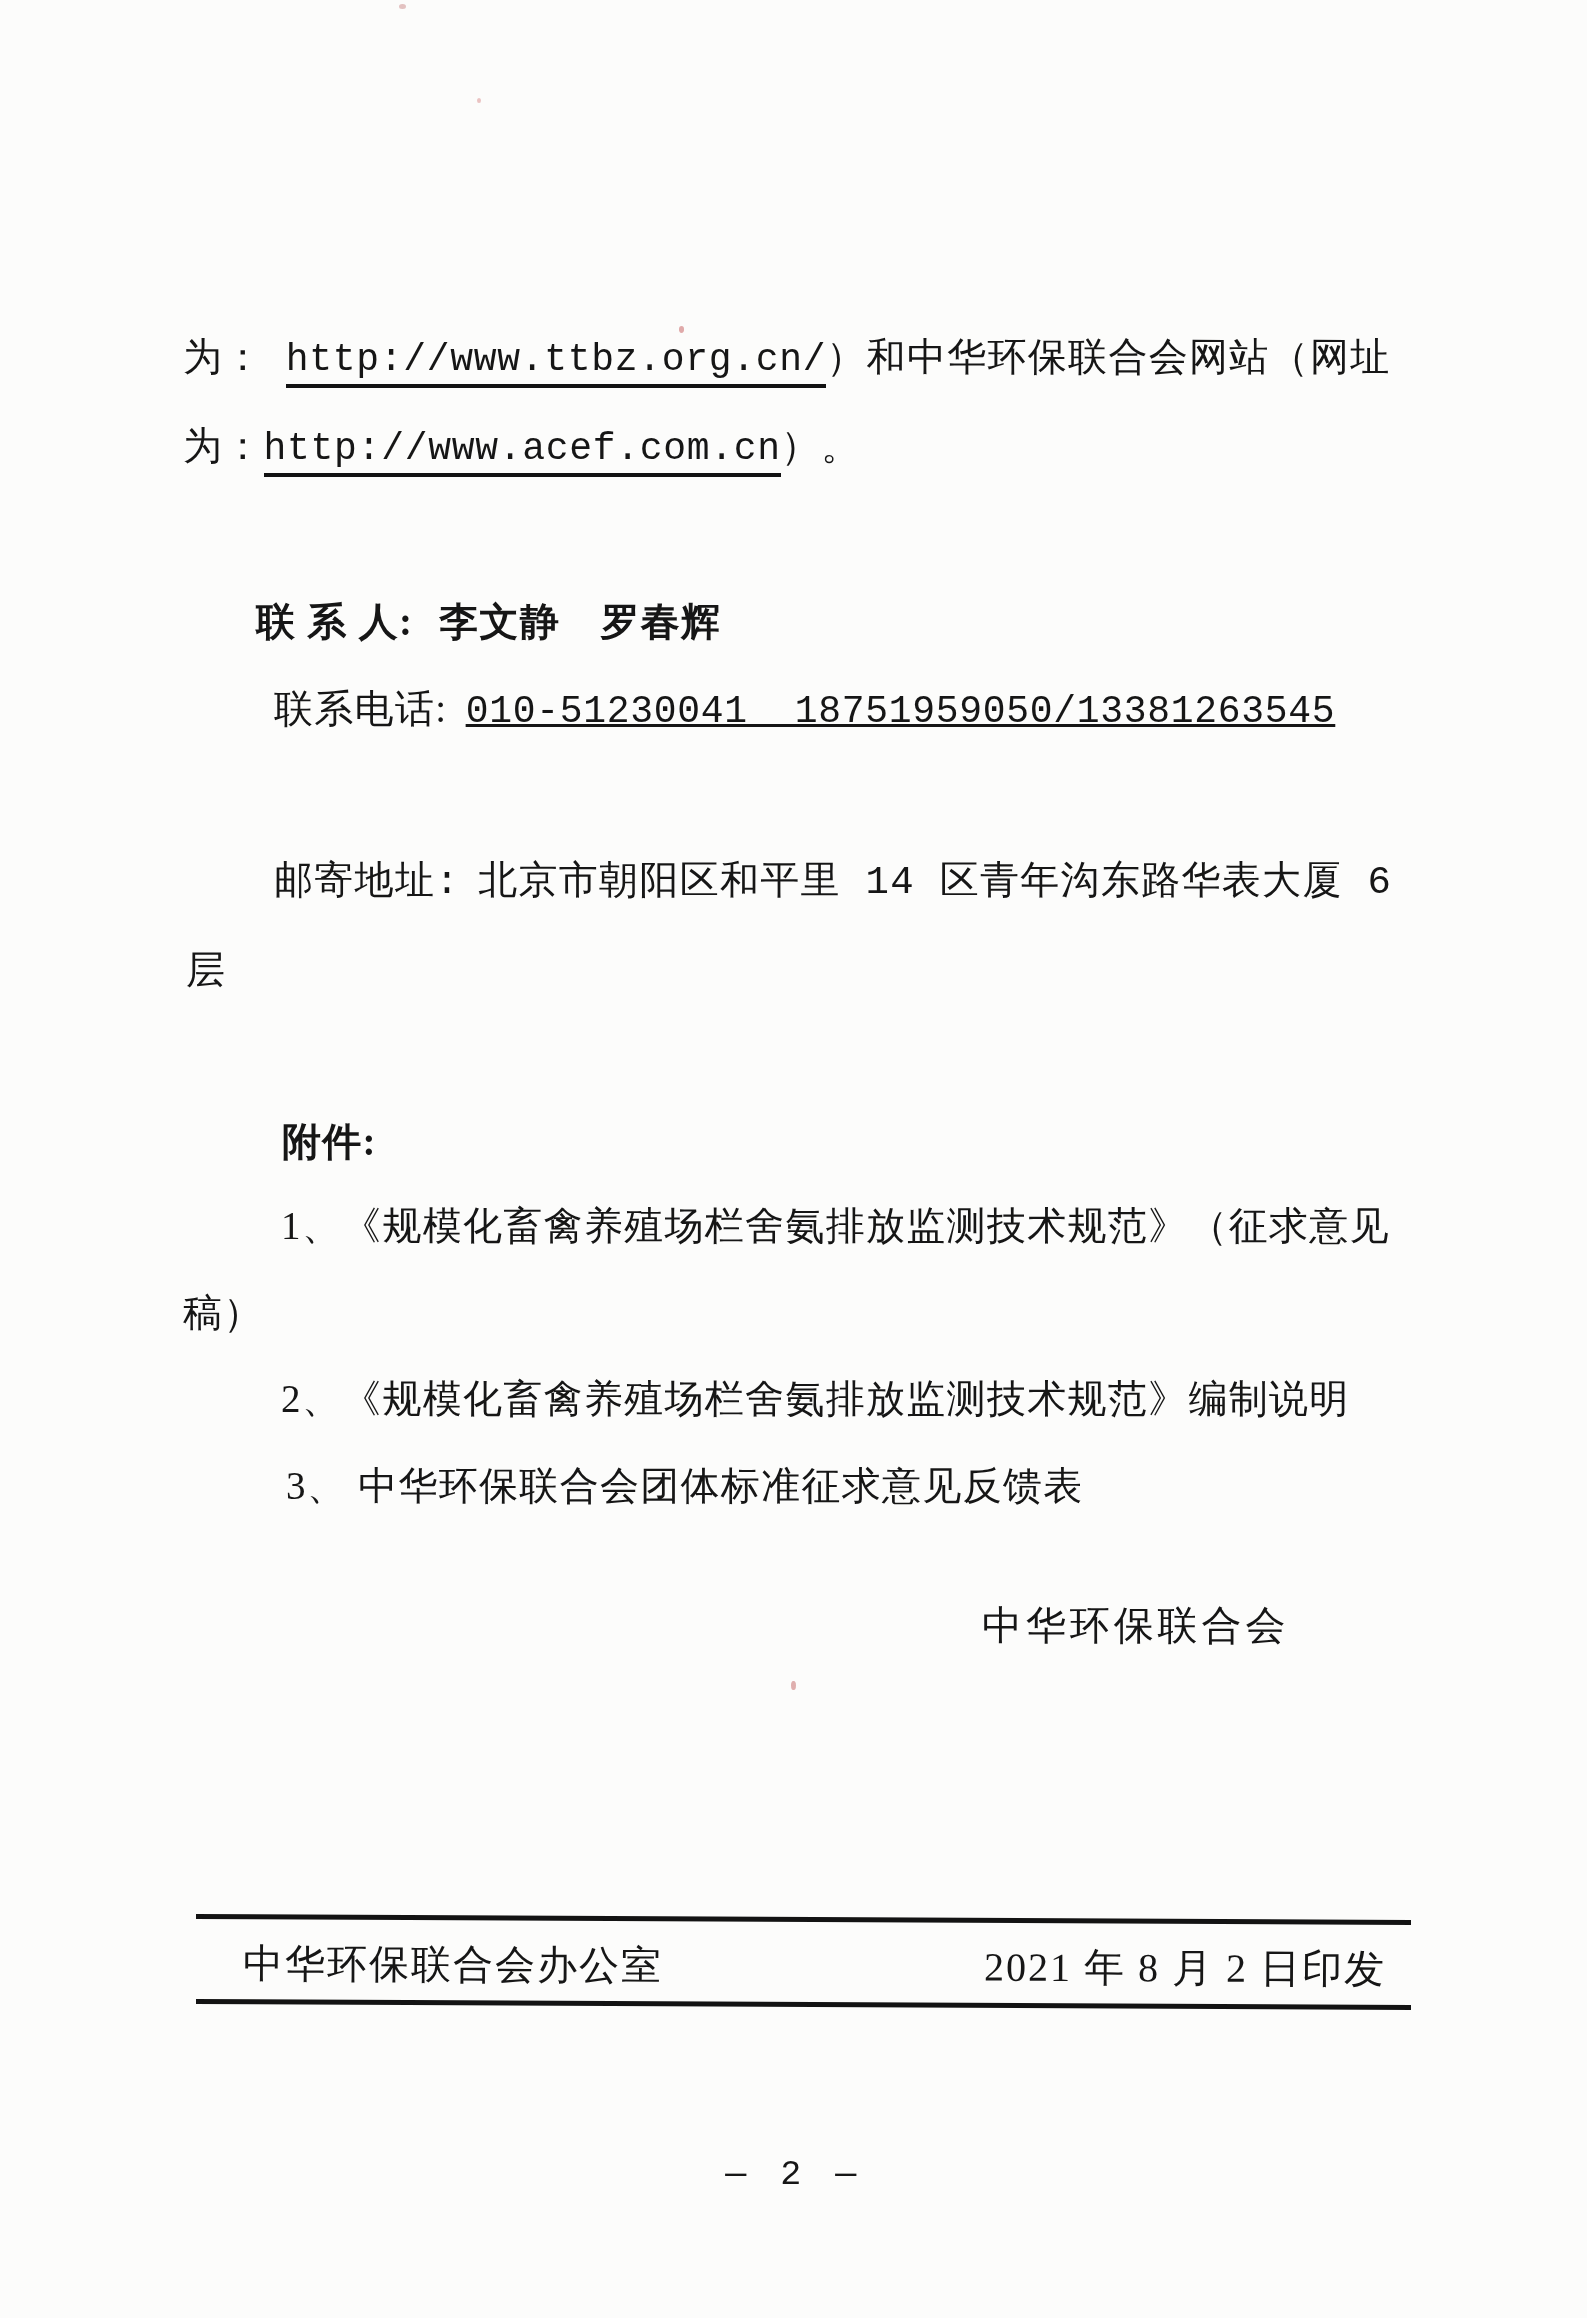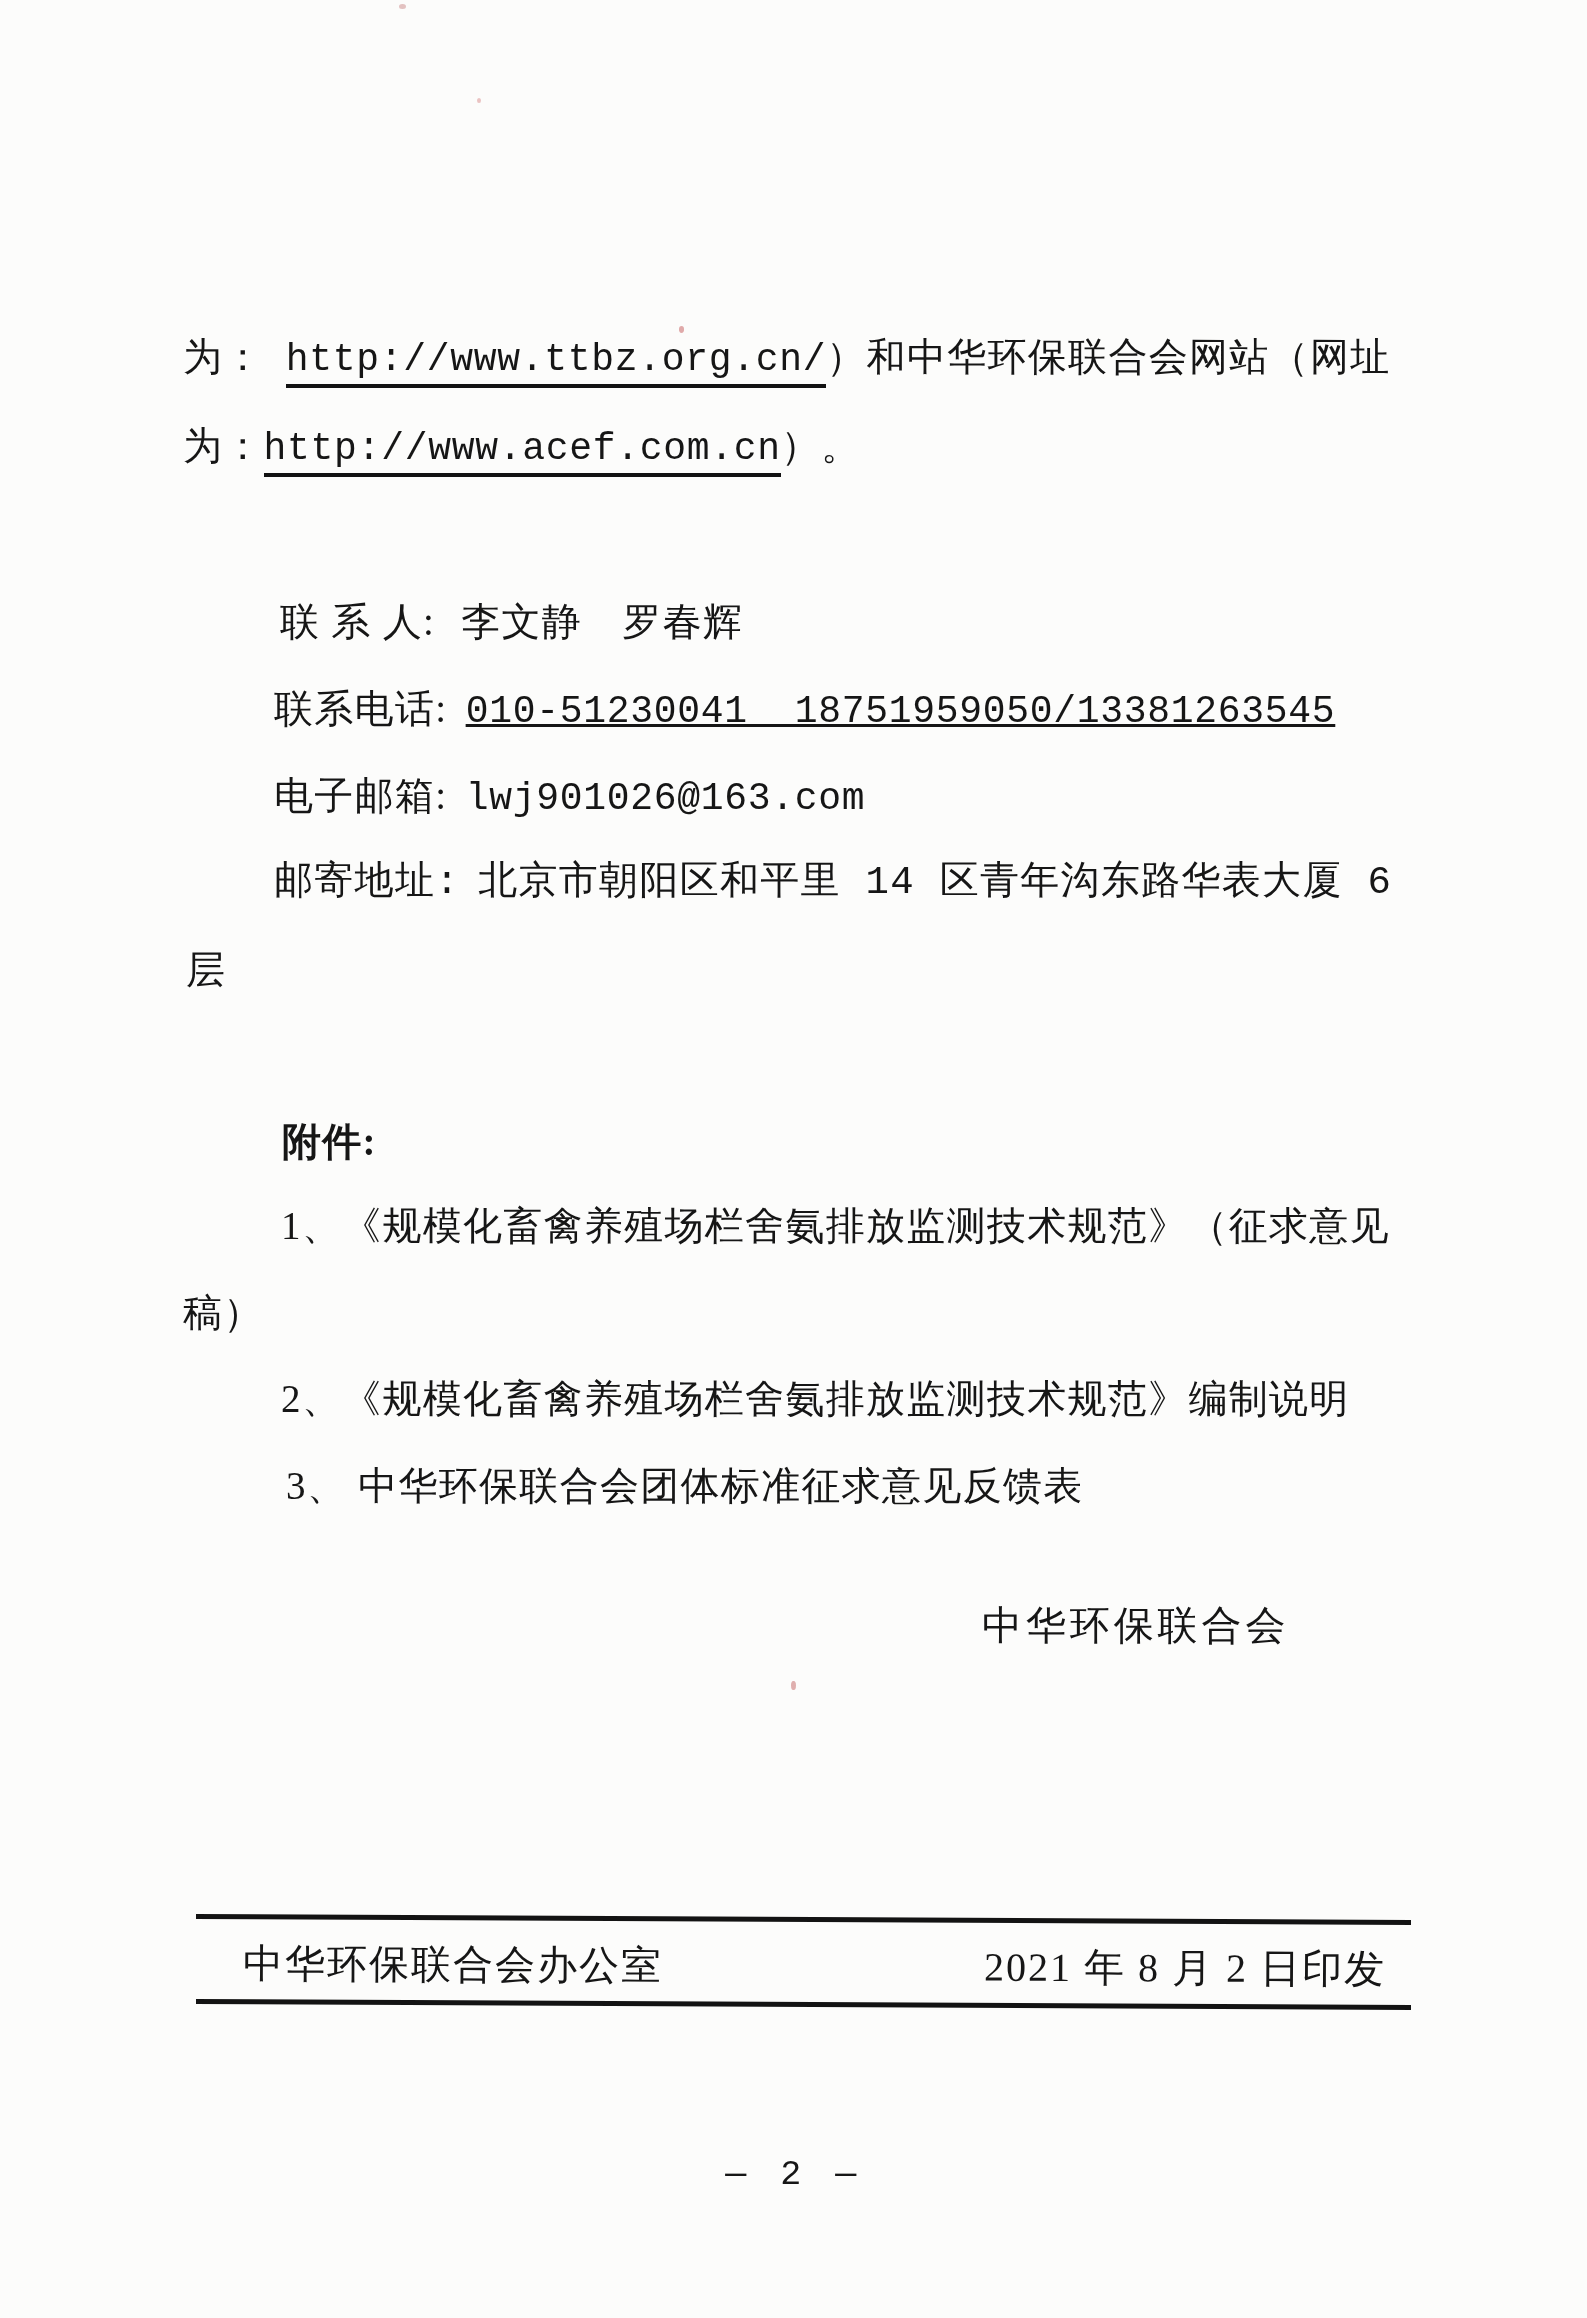--- a/index.html
+++ b/index.html
@@ -85,25 +85,24 @@
 </style>
 </head>
 <body>
 
 <div class="page">
 
   <div class="line" style="left:183px; top:423px;"><span>为：</span><span class="mono underlined">http://www.acef.com.cn</span><span>）。</span></div>
 
   <div class="line" style="left:183px; top:334px;"><span>为：  </span><span class="mono underlined">http://www.ttbz.org.cn/</span><span>）和中华环保联合会网站（网址</span></div>
 
-  <div class="line" style="left:280px; top:599px;"><span class="label">联 系 人:</span><span class="gap-md"></span><span>李文静　罗春辉</span></div>
+  <div class="line" style="left:256px; top:599px;font-weight:bold;"><span class="label">联 系 人:</span><span class="gap-md"></span><span>李文静　罗春辉</span></div>
 
   <div class="line" style="left:274px; top:686px;text-decoration:underline;"><span class="label">联系电话:</span><span class="gap-sm"></span><span class="mono">010-51230041  18751959050/13381263545</span></div>
 
-  <div class="line" style="left:274px; top:773px;"><span class="label">电子邮箱:</span><span class="gap-sm"></span><span class="mono">lwj901026@163.com</span></div>
 
   <div class="line" style="left:274px; top:860px;font-family:Liberation Mono, monospace;"><span class="label">邮寄地址:</span><span class="gap-sm"></span><span>北京市朝阳区和平里 14 区青年沟东路华表大厦 6</span></div>
 
   <div class="line" style="left:186px; top:947px;">层</div>
 
   <div class="line bold" style="left:282px; top:1119px;">附件:</div>
 
   <div class="line" style="left:281px; top:1203px;">1、《规模化畜禽养殖场栏舍氨排放监测技术规范》（征求意见</div>
 
   <div class="line" style="left:183px; top:1290px;">稿）</div>

